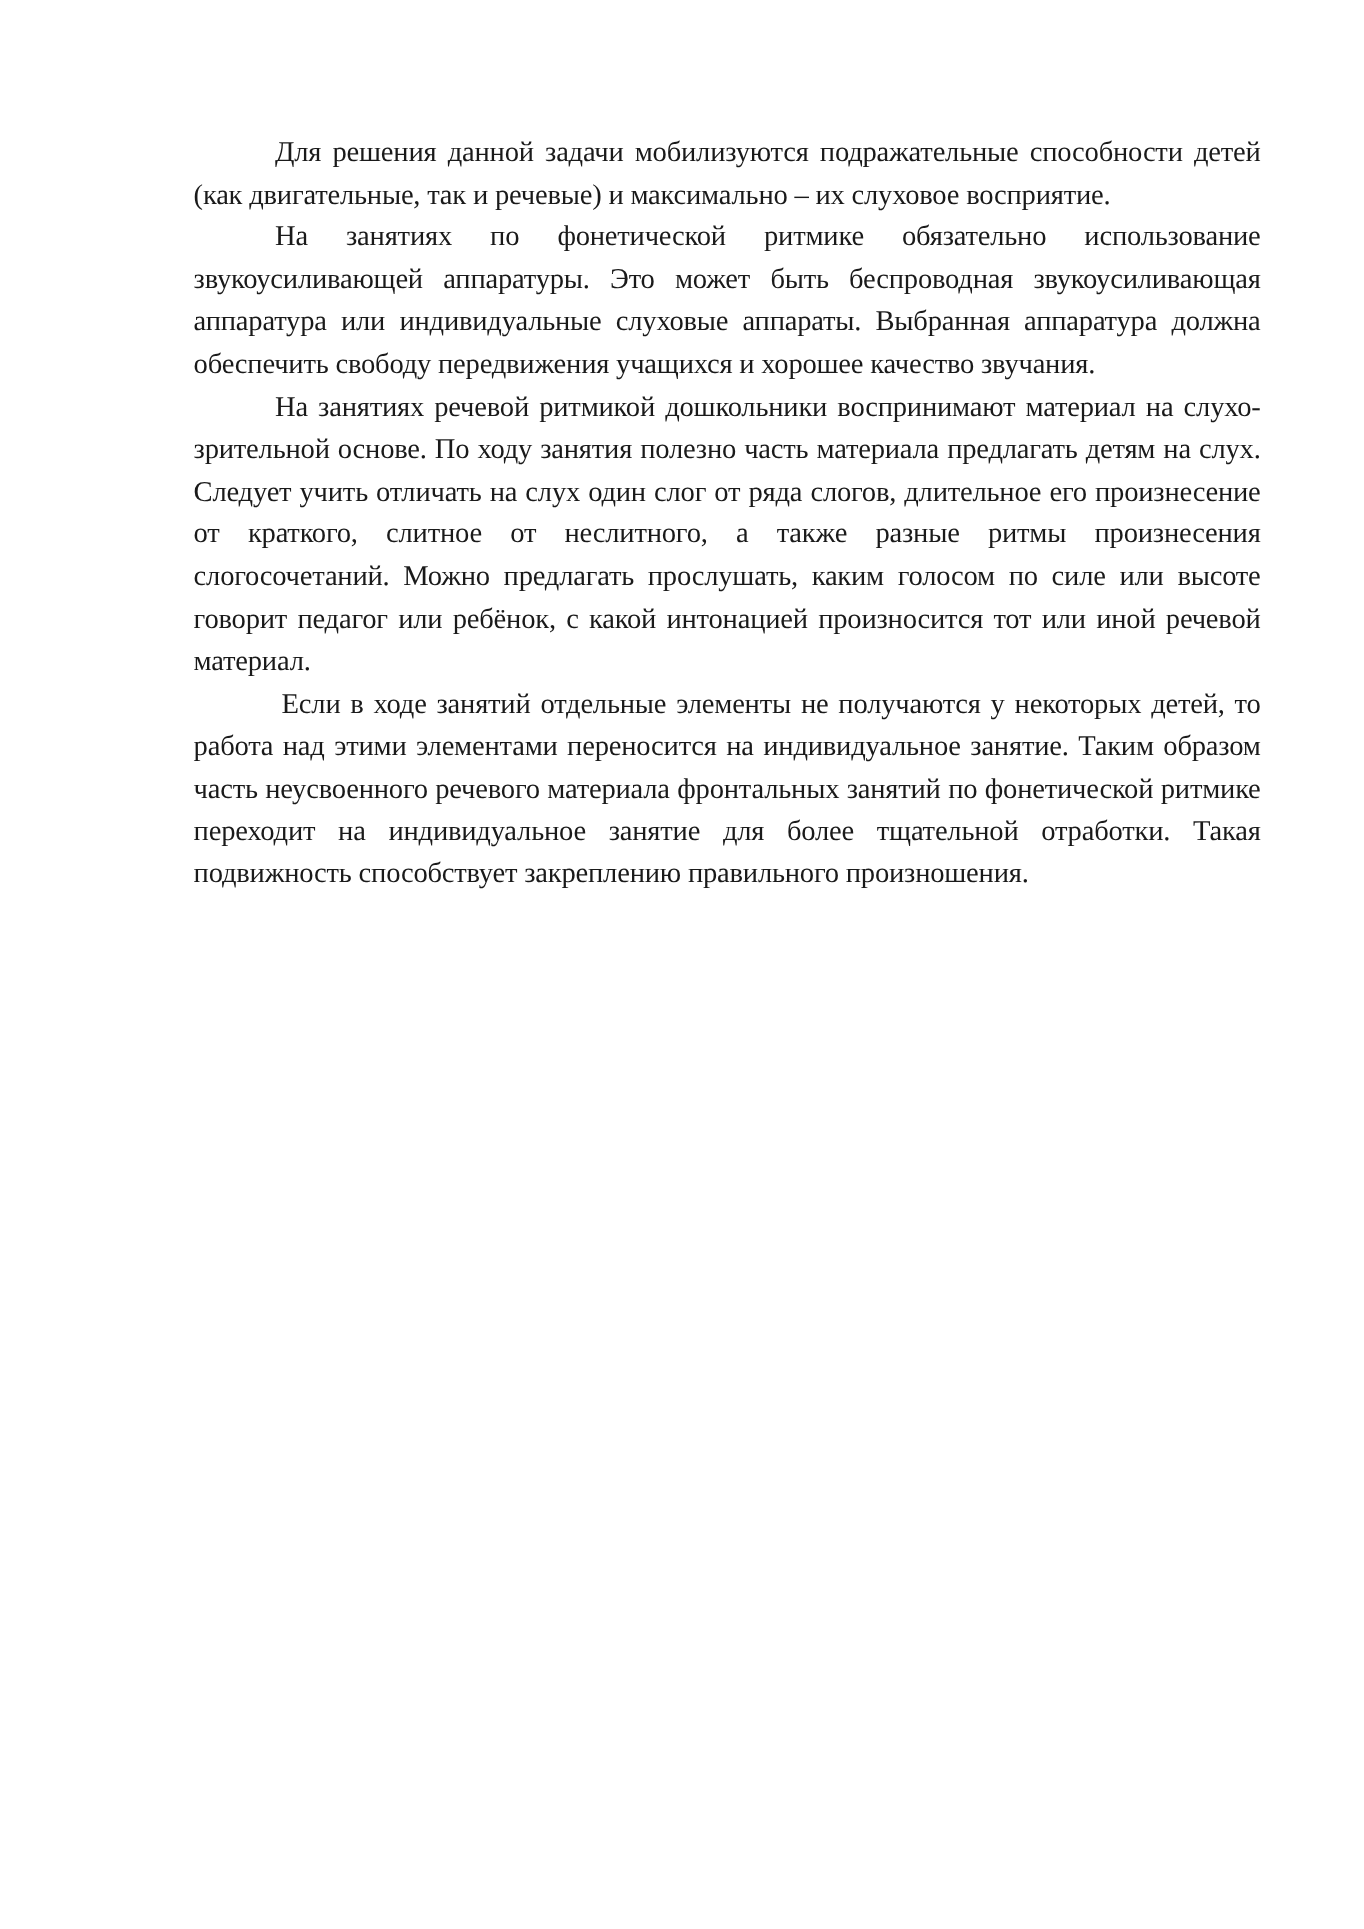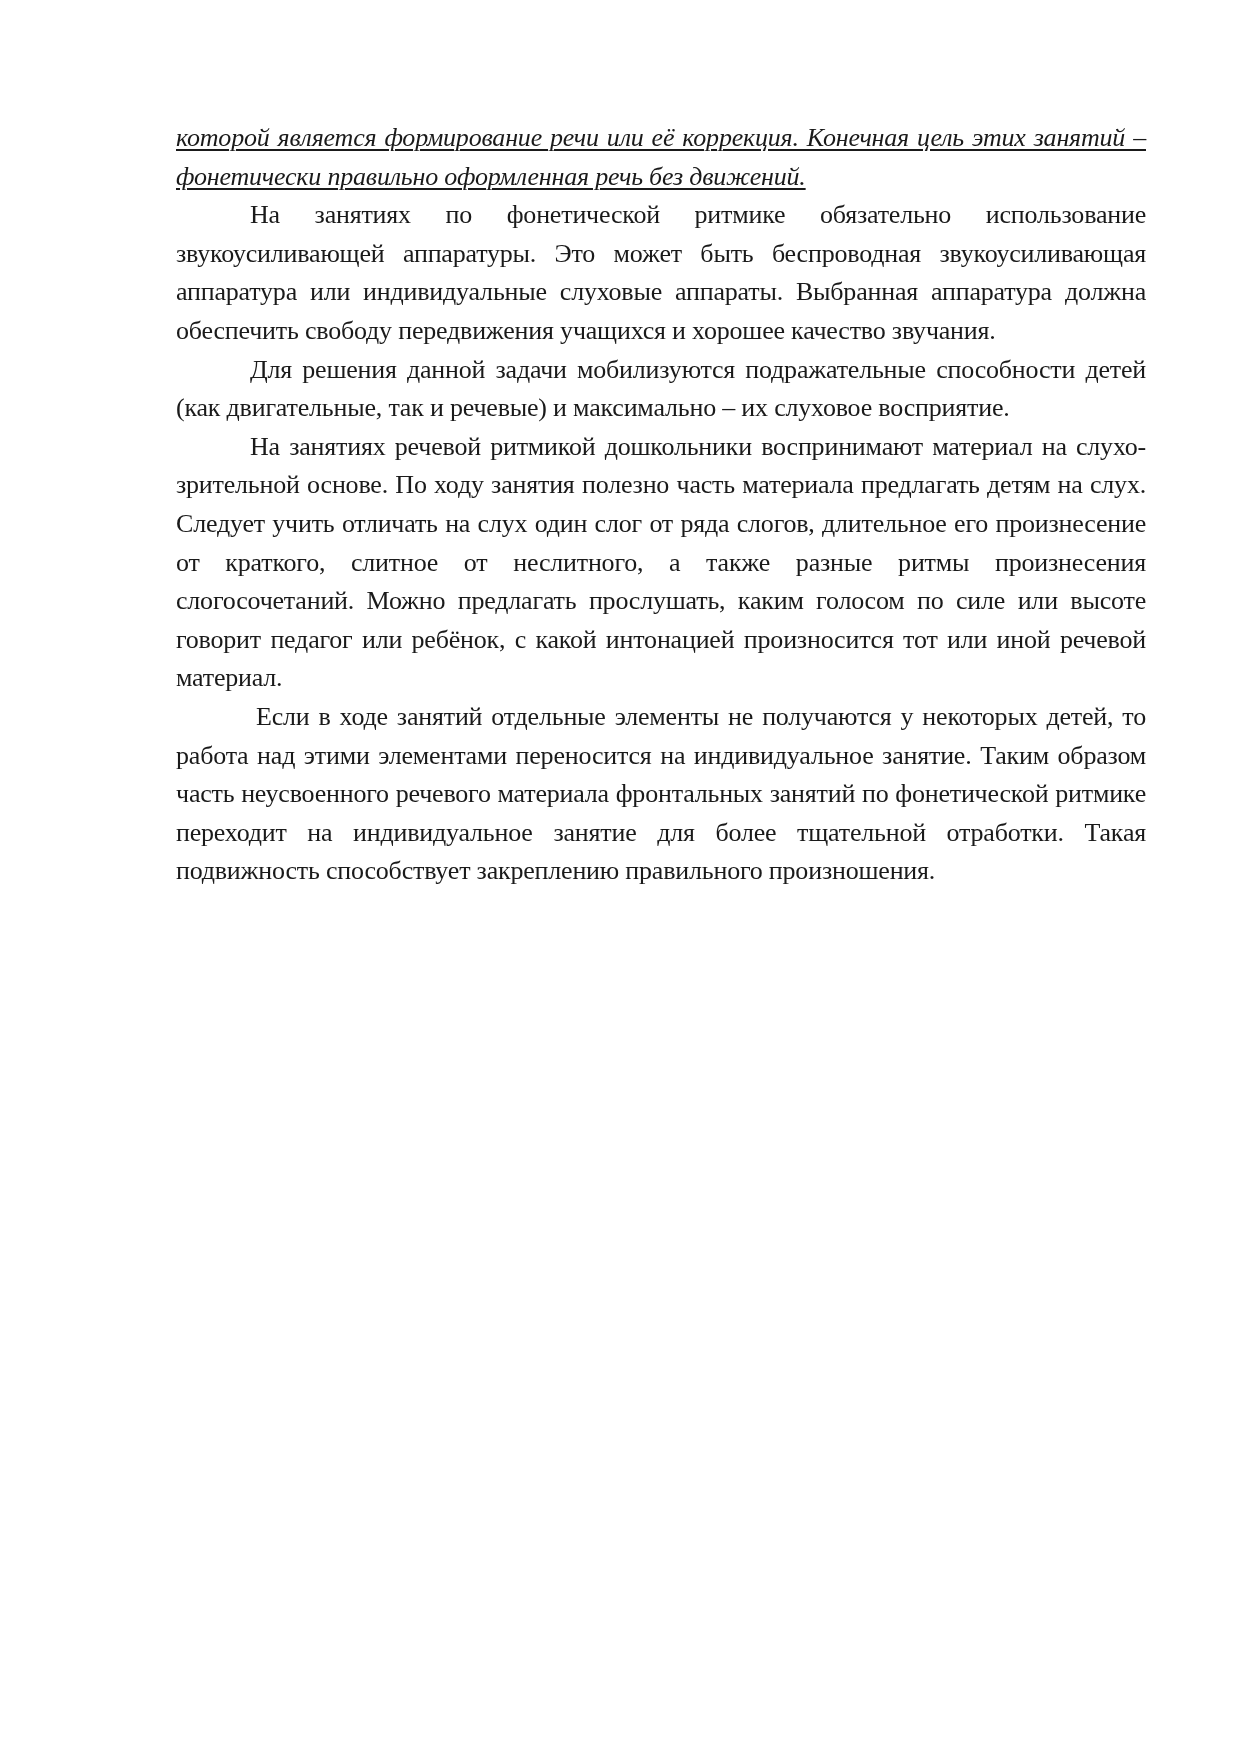--- a/index.html
+++ b/index.html
@@ -39,20 +39,17 @@
       font-style: italic;
       text-decoration: underline;
       text-underline-offset: 3px;
       text-decoration-thickness: 1.5px;
     }
   </style>
 </head>
 <body>
 
 <div class="page">
-  <p class="para no-indent">
-    <span class="emph">которой является формирование речи или её коррекция. Конечная цель этих занятий – фонетически правильно оформленная речь без движений.</span>
-  </p>
+  <p class="para">Для решения данной задачи мобилизуются подражательные способности детей (как двигательные, так и речевые) и максимально – их слуховое восприятие.</p>
   <p class="para">На занятиях по фонетической ритмике обязательно использование звукоусиливающей аппаратуры. Это может быть беспроводная звукоусиливающая аппаратура или индивидуальные слуховые аппараты. Выбранная аппаратура должна обеспечить свободу передвижения учащихся и хорошее качество звучания.</p>
-  <p class="para">Для решения данной задачи мобилизуются подражательные способности детей (как двигательные, так и речевые) и максимально – их слуховое восприятие.</p>
   <p class="para">На занятиях речевой ритмикой дошкольники воспринимают материал на слухо-зрительной основе. По ходу занятия полезно часть материала предлагать детям на слух. Следует учить отличать на слух один слог от ряда слогов, длительное его произнесение от краткого, слитное от неслитного, а также разные ритмы произнесения слогосочетаний. Можно предлагать прослушать, каким голосом по силе или высоте говорит педагог или ребёнок, с какой интонацией произносится тот или иной речевой материал.</p>
   <p class="para extra-indent">Если в ходе занятий отдельные элементы не получаются у некоторых детей, то работа над этими элементами переносится на индивидуальное занятие. Таким образом часть неусвоенного речевого материала фронтальных занятий по фонетической ритмике переходит на индивидуальное занятие для более тщательной отработки. Такая подвижность способствует закреплению правильного произношения.</p>
 </div>
 
 </body></html>

